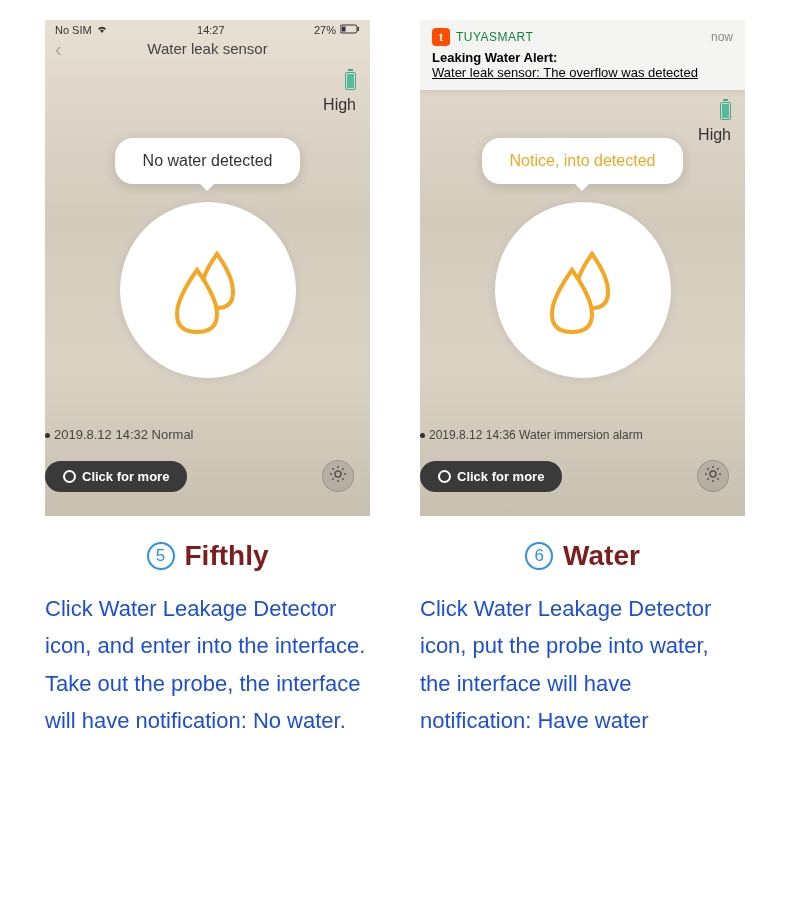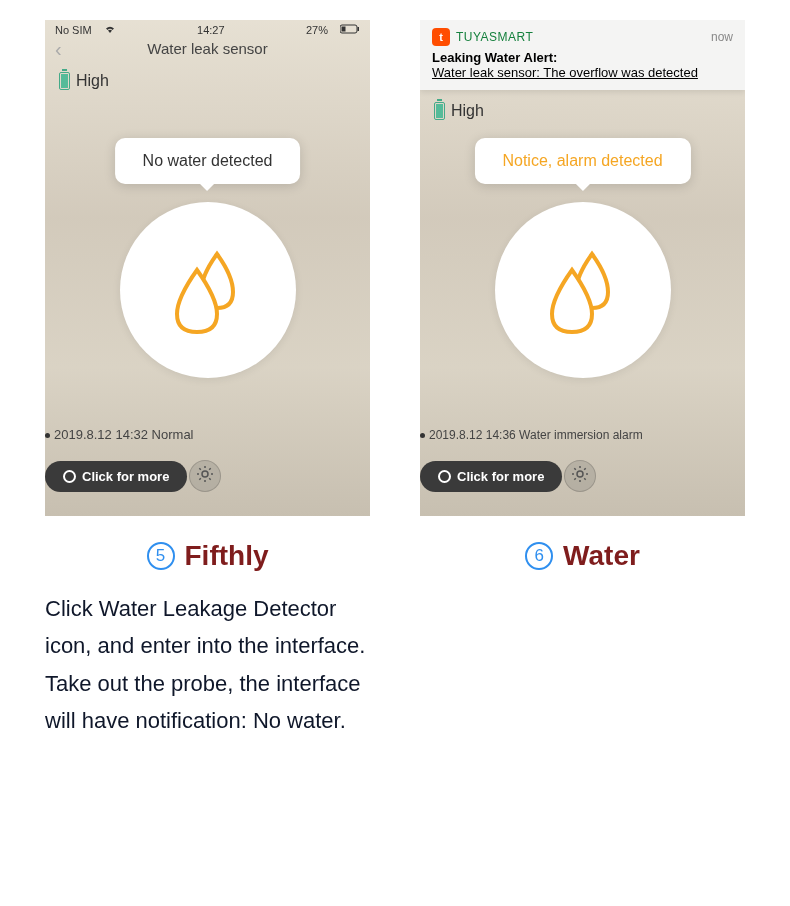--- a/index.html
+++ b/index.html
@@ -37,21 +37,21 @@
       position: relative;
       display: flex;
       justify-content: space-between;
       align-items: center;
       padding: 4px 10px 2px;
       font-size: 11px;
       color: #333;
       font-weight: 500;
       z-index: 5;
     }
-    .status-left, .status-right { display: flex; align-items: center; gap: 12px; }
+    .status-left, .status-right { display: flex; align-items: center; gap: 4px; }
     .header {
       position: relative;
       text-align: center;
       padding: 2px 0 6px;
       z-index: 5;
     }
     .header-title {
       font-size: 15px;
       color: #444;
       font-weight: 400;
@@ -63,20 +63,21 @@
       font-size: 20px;
       color: #aaa;
     }
     .battery-row {
       position: relative;
       display: flex;
       align-items: flex-end;
       gap: 6px;
       padding: 8px 14px;
       z-index: 5;
+      flex-direction: column;
     }
     .battery-icon {
       width: 11px;
       height: 18px;
       border: 1.5px solid #4a8;
       border-radius: 2px;
       position: relative;
     }
     .battery-icon::before {
       content: '';
@@ -97,21 +98,21 @@
       font-size: 16px;
       color: #333;
     }
     .tooltip-box {
       position: absolute;
       left: 50%;
       transform: translateX(-50%);
       top: 118px;
       background: #fff;
       padding: 14px 28px;
-      border-radius: 10px;
+      border-radius: 18px;
       font-size: 16px;
       box-shadow: 0 2px 12px rgba(0,0,0,0.15);
       z-index: 6;
       white-space: nowrap;
     }
     .tooltip-box.normal { color: #333; }
     .tooltip-box.warning { color: #f5a623; }
     .tooltip-box::after {
       content: '';
       position: absolute;
@@ -156,21 +157,21 @@
       border-radius: 50%;
       margin-right: 4px;
       vertical-align: middle;
     }
     .bottom-controls {
       position: absolute;
       bottom: 24px;
       left: 0;
       right: 16px;
       display: flex;
-      justify-content: flex-start;
+      justify-content: space-between;
       align-items: center;
       gap: 2px;
       z-index: 5;
     }
     .click-more-btn {
       background: #3a3a3a;
       color: #fff;
       border: none;
       padding: 8px 18px;
       border-radius: 18px;
@@ -269,21 +270,21 @@
       font-weight: 400;
     }
     .step-label {
       color: #7f1d1d;
       font-size: 28px;
       font-weight: 700;
     }
     .step-description {
       font-size: 22px;
       line-height: 1.7;
-      color: #0f172a;
+      color: #1d4ed8;
       text-align: left;
       font-weight: 400;
     }
   </style>
 </head>
 <body>
 
 <div class="container">
 
   <div class="column">
@@ -360,21 +361,21 @@
           <span class="notif-time">now</span>
         </div>
         <div class="notif-title">Leaking Water Alert:</div>
         <div class="notif-body">Water leak sensor: The overflow was detected</div>
       </div>
       <div style="height:74px"></div>
       <div class="battery-row">
         <span class="battery-icon"></span>
         <span class="battery-label">High</span>
       </div>
-      <div class="tooltip-box warning">Notice, alarm detected</div>
+      <div class="tooltip-box warning">Notice, into detected</div>
       <div class="droplet-circle">
         <svg width="78" height="88" viewBox="0 0 78 88">
           <path d="M48 8 Q64 30 64 46 Q64 62 48 62 Q32 62 32 46 Q32 30 48 8 Z" fill="none" stroke="#f5a623" stroke-width="4"></path>
           <path d="M28 24 Q48 52 48 68 Q48 86 28 86 Q8 86 8 68 Q8 52 28 24 Z" fill="#fff" stroke="#f5a623" stroke-width="4"></path>
         </svg>
       </div>
       <div class="log-line log-line-2">
         <span class="log-dot"></span><span>2019.8.12 14:36</span>&nbsp;<span>Water immersion alarm</span>
       </div>
       <div class="bottom-controls">
@@ -389,14 +390,15 @@
                 <path d="M9 1 L9 3 M9 15 L9 17 M1 9 L3 9 M15 9 L17 9 M3.3 3.3 L4.8 4.8 M13.2 13.2 L14.7 14.7 M3.3 14.7 L4.8 13.2 M13.2 4.8 L14.7 3.3" stroke="#555" stroke-width="1.5"></path>
               </svg>
           </span>
         </button>
       </div>
     </div>
     <div class="step-heading">
       <span class="step-number">6</span>
       <span class="step-label">Water</span>
     </div>
+    <p class="step-description">Click Water Leakage Detector icon, put the probe into water, the interface will have notification: Have water</p>
   </div>
 </div>
 
 </body></html>

